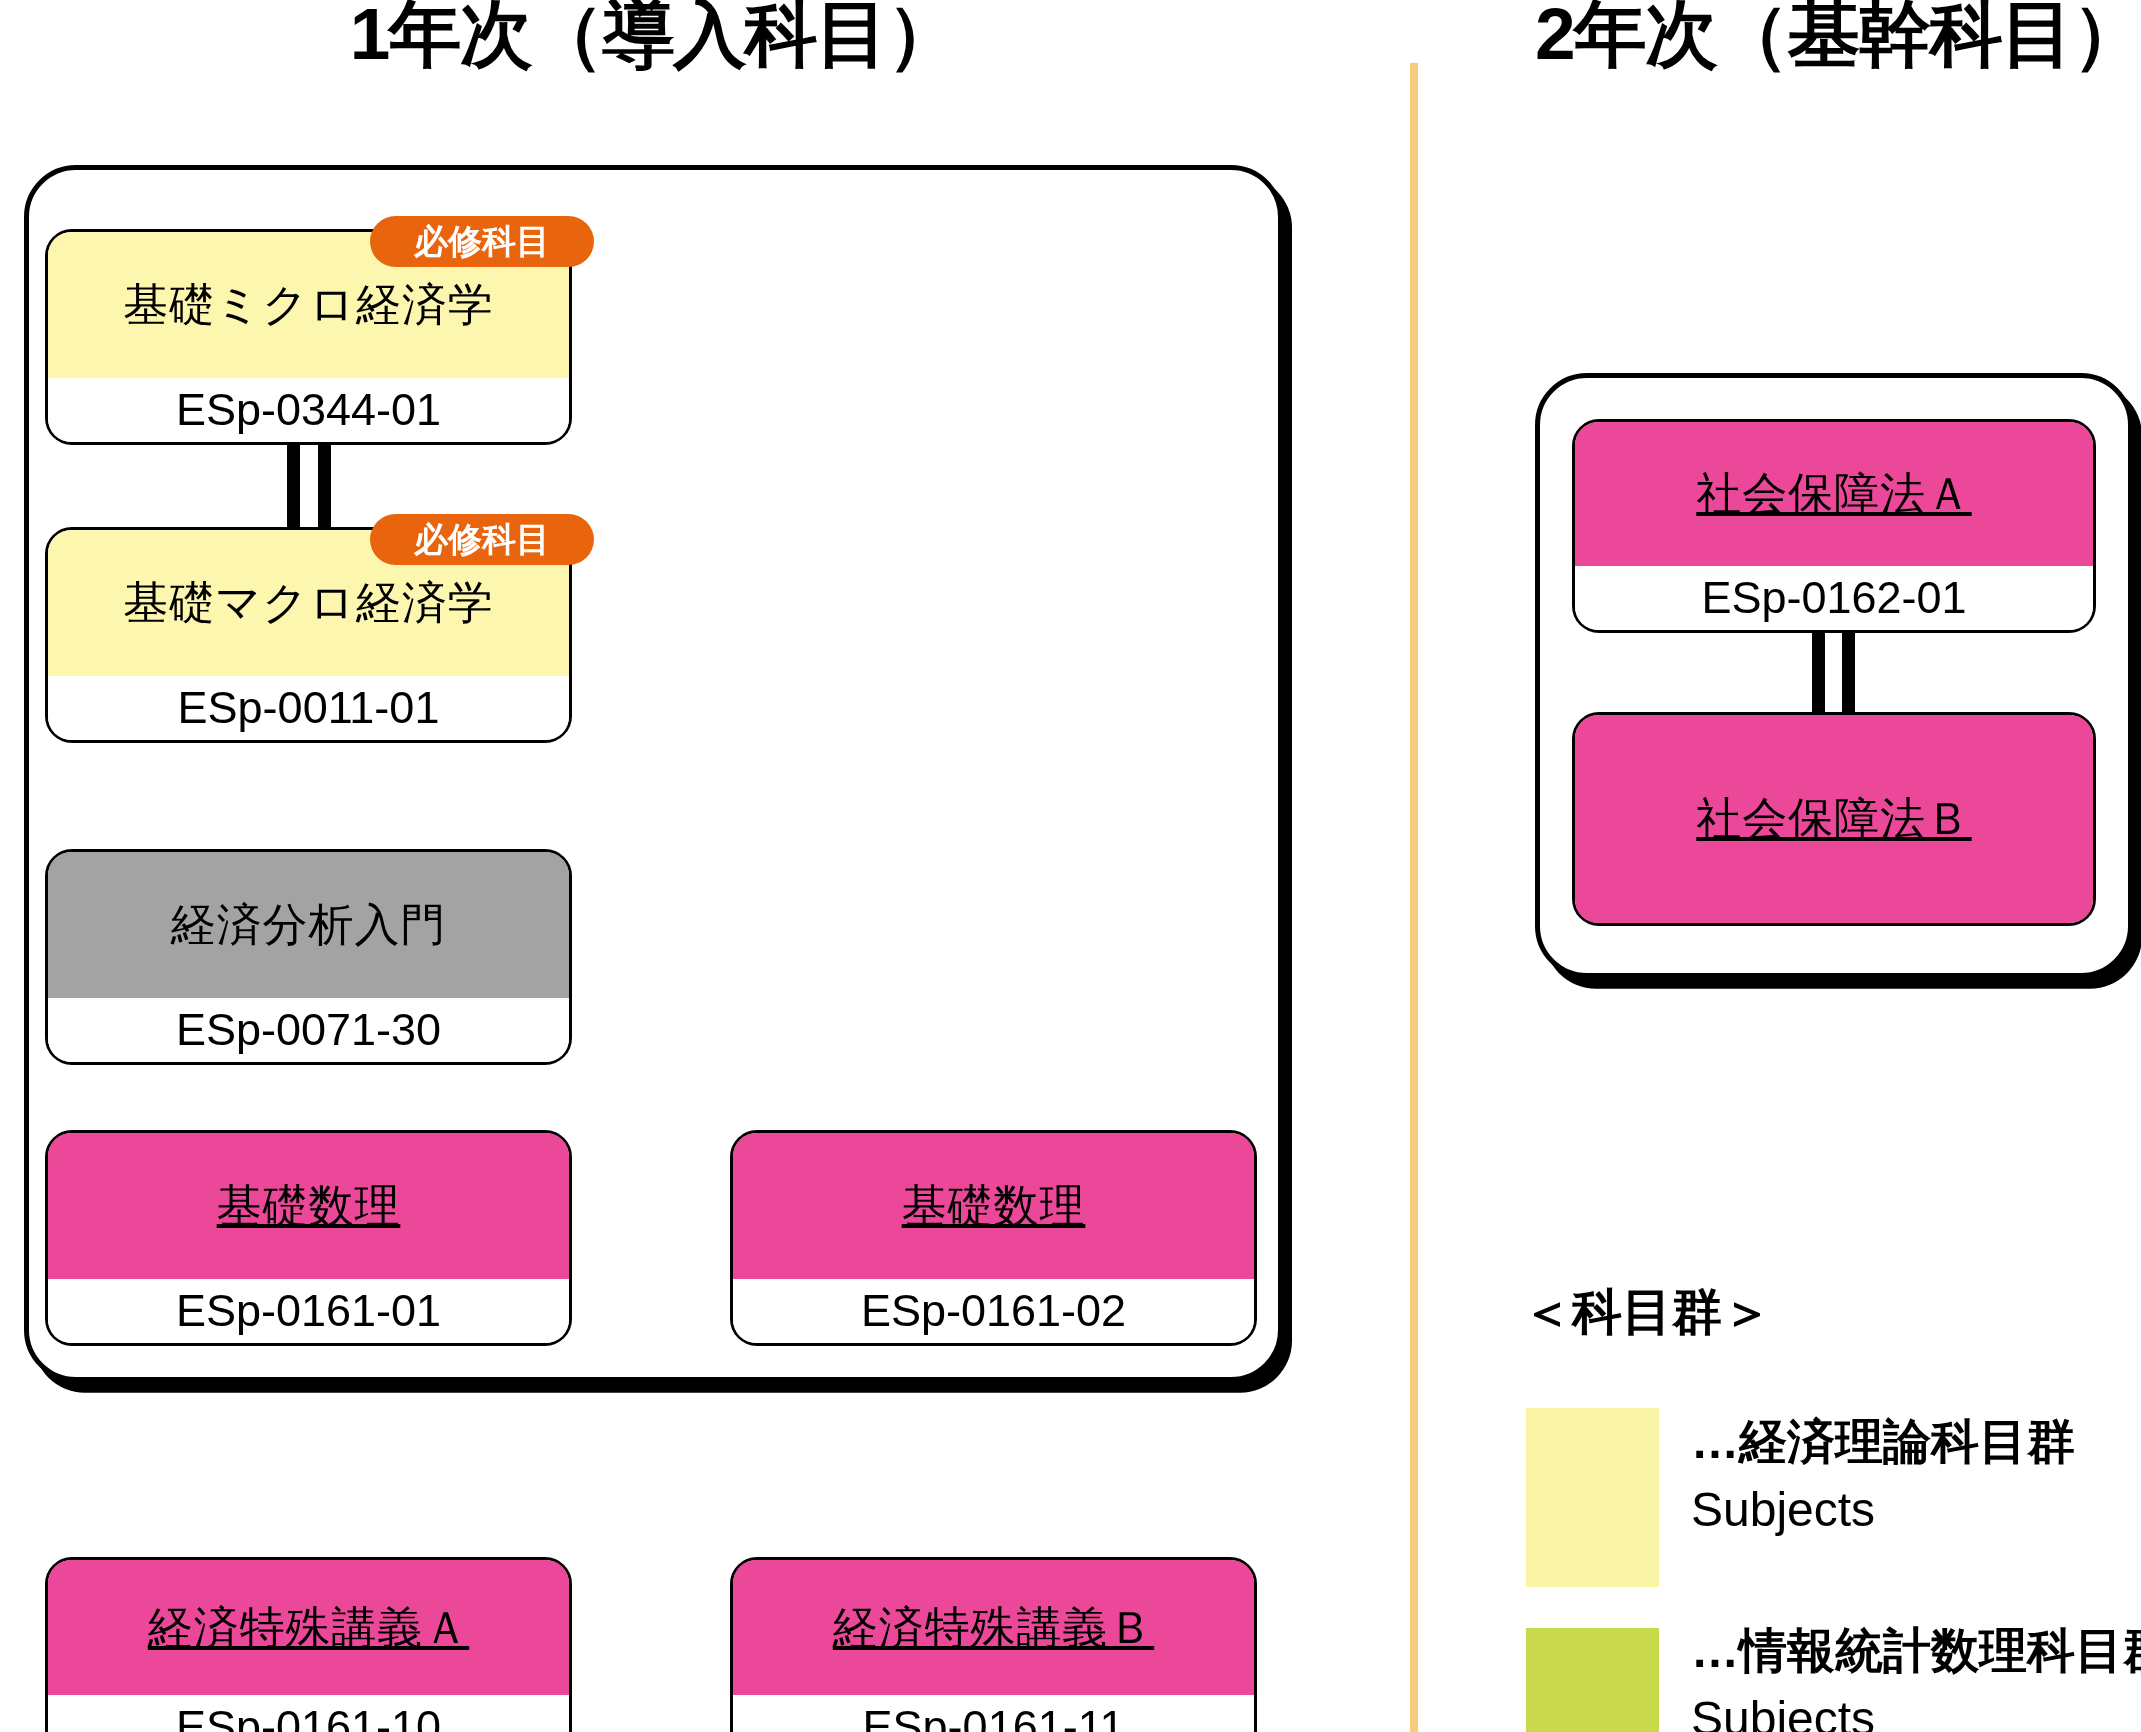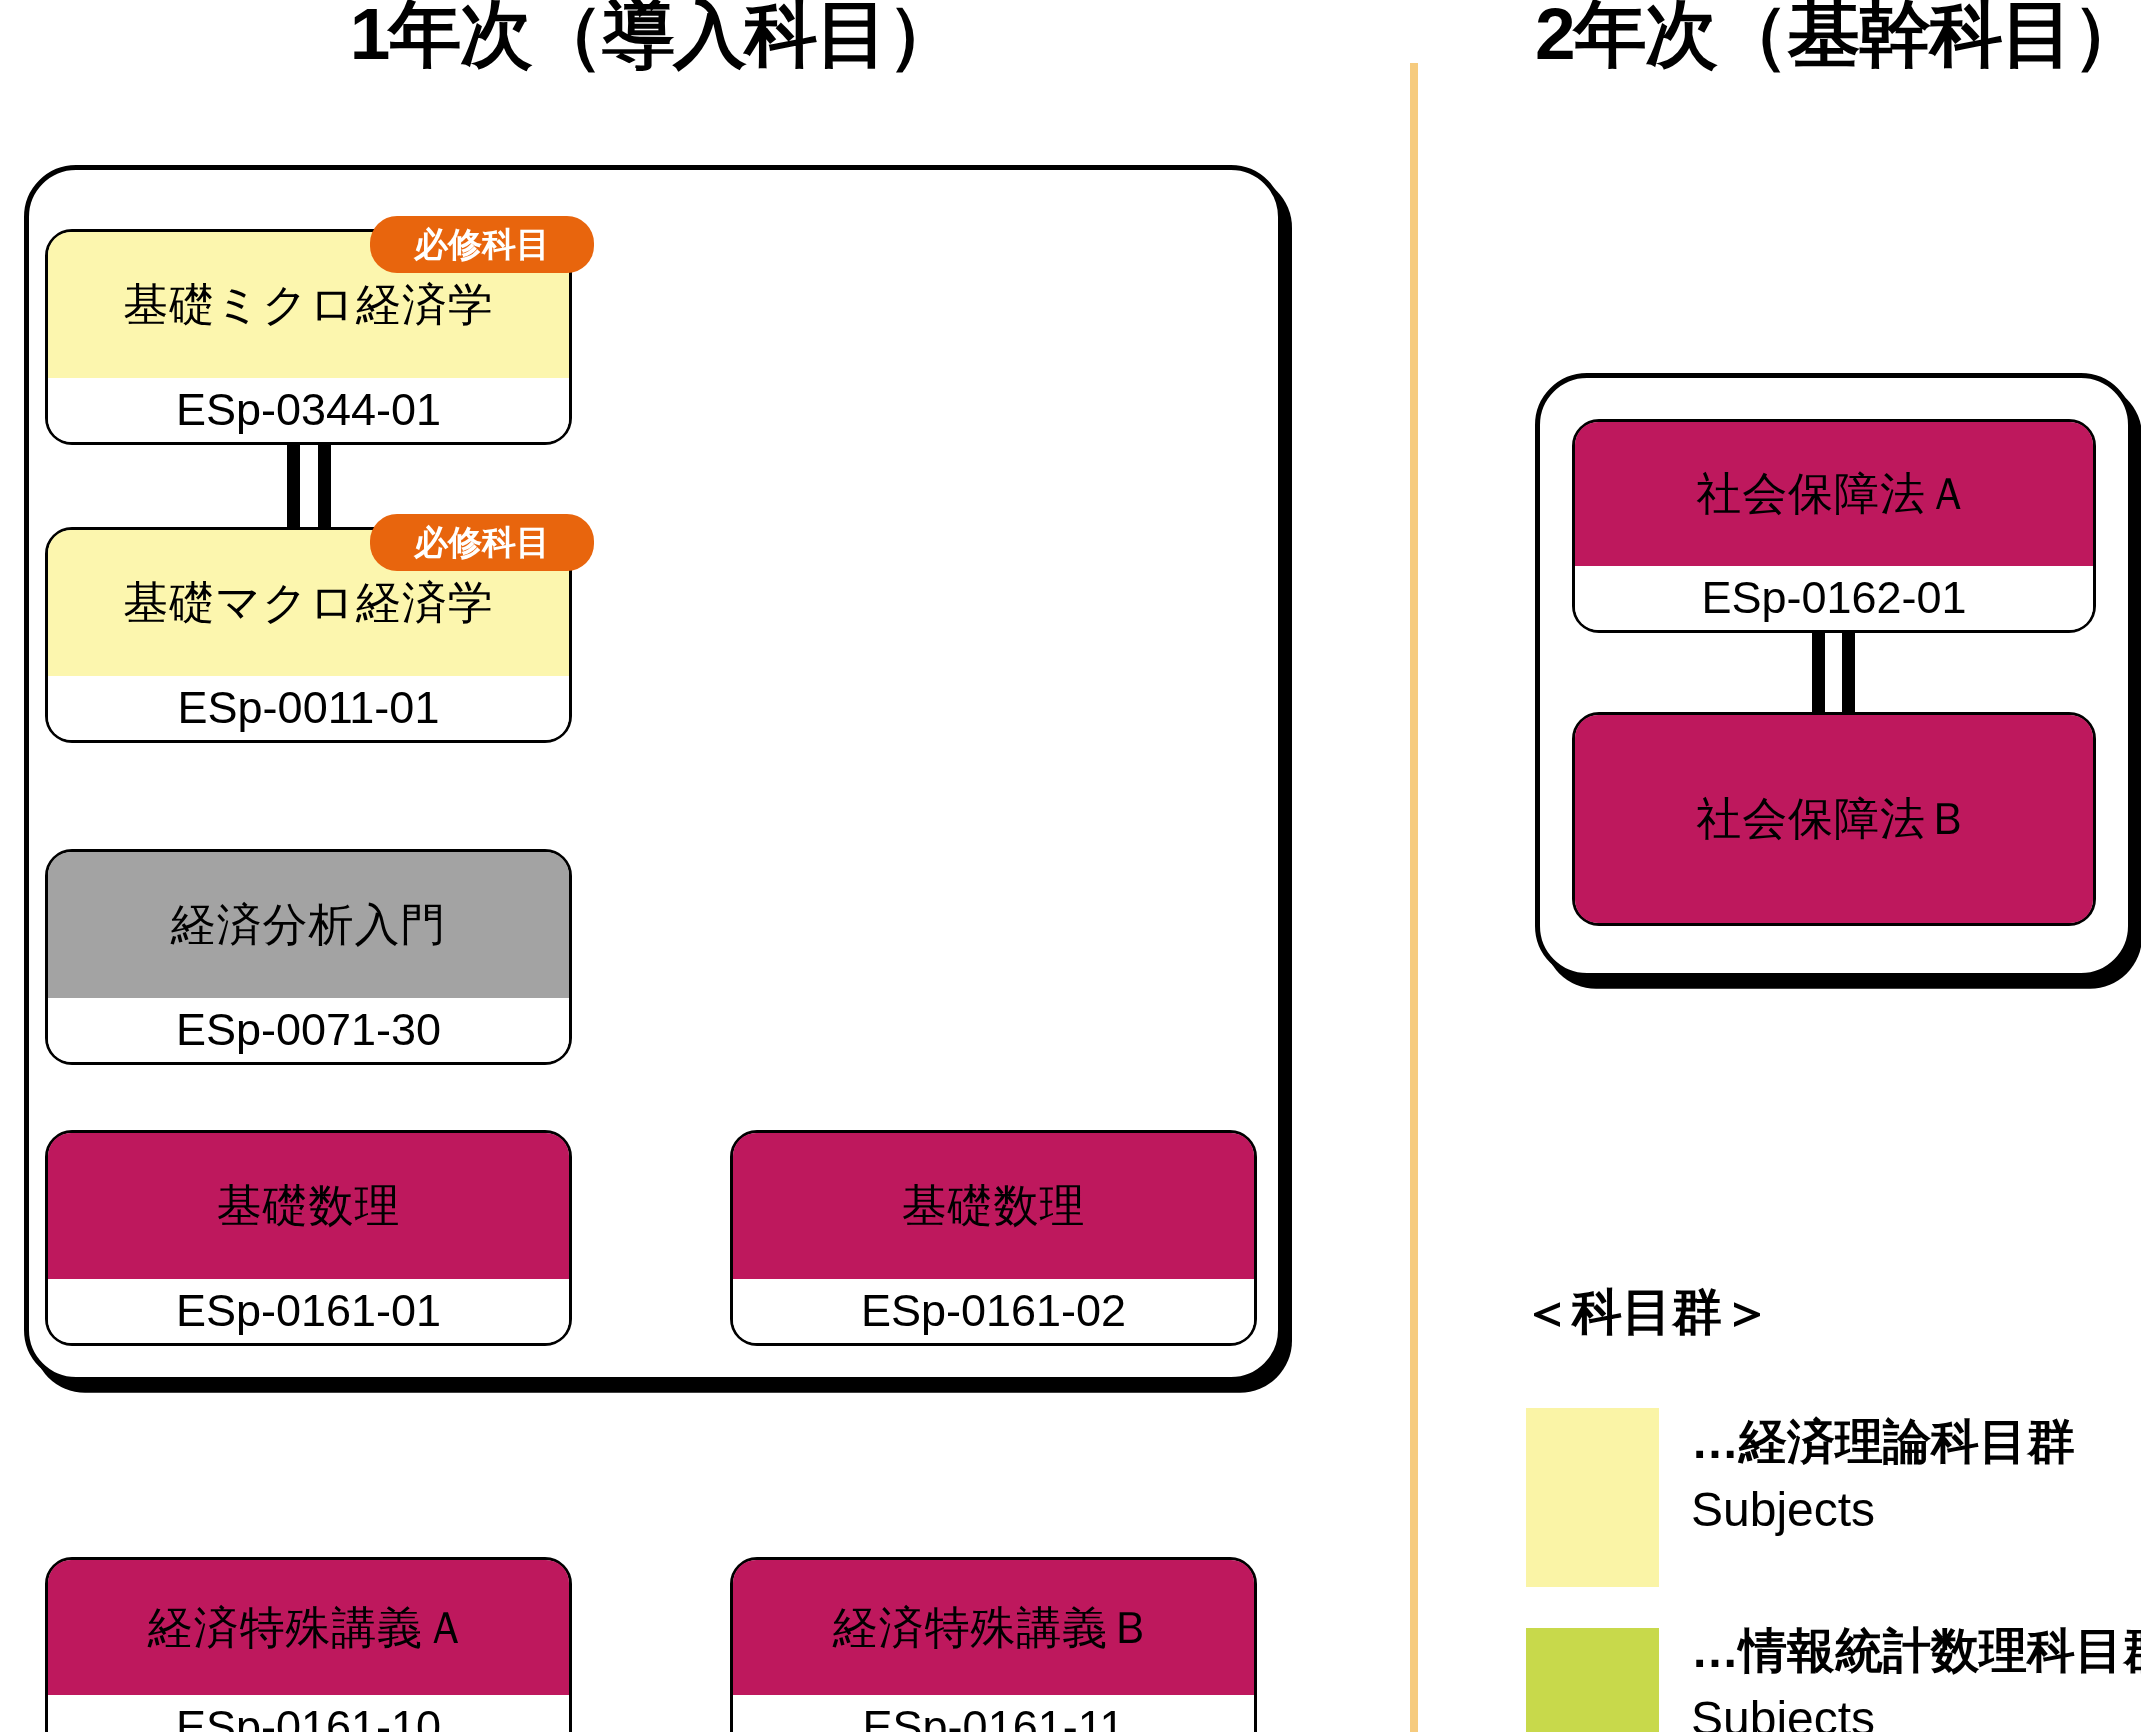--- a/index.html
+++ b/index.html
@@ -24,25 +24,25 @@
   
   .pipe{position:absolute;width:12.5px;background:#000;}
   
   .card{position:absolute;width:521px;height:210px;border:3.6px solid #000;border-radius:27px;background:#fff;}
   .card.short{height:199px;margin-top:36px;}
   .card-body{position:absolute;inset:0;border-radius:23px;overflow:hidden;display:flex;flex-direction:column;}
   .card-top{flex:1 1 auto;display:flex;align-items:center;justify-content:center;
     font-size:45px;font-weight:400;letter-spacing:0.9px;white-space:nowrap;}
   .card-top.yellow{background:#FCF6AE;}
   .card-top.green{background:#a3a3a3;}
-  .card-top.purple{background:#be185d;}
+  .card-top.purple{background:#ec4899;text-decoration:underline;}
   .card-code{flex:0 0 64px;background:#fff;display:flex;align-items:center;justify-content:center;
     font-size:45px;font-weight:400;letter-spacing:0px;}
   
-  .badge{position:absolute;top:-16px;right:-25px;width:224px;height:57px;border-radius:27px;
+  .badge{position:absolute;top:-16px;right:-25px;width:224px;height:51px;border-radius:27px;
     background:#E8650D;color:#fff;font-size:34px;font-weight:700;display:flex;
     align-items:center;justify-content:center;white-space:nowrap;z-index:3;}
   
   .legend-heading{position:absolute;left:1522px;top:1279px;font-size:50px;font-weight:700;white-space:nowrap;}
   .swatch{position:absolute;width:133px;}
   .swatch.yellow{left:1526px;top:1408px;height:179px;background:#FAF4A6;}
   .swatch.green{left:1526px;top:1628px;height:104px;background:#C8D94B;}
   .legend-text{position:absolute;width:466px;line-height:68px;font-size:48px;white-space:nowrap;}
   .legend-text .jp{font-weight:700;}
   .legend-text .en{font-weight:400;}

